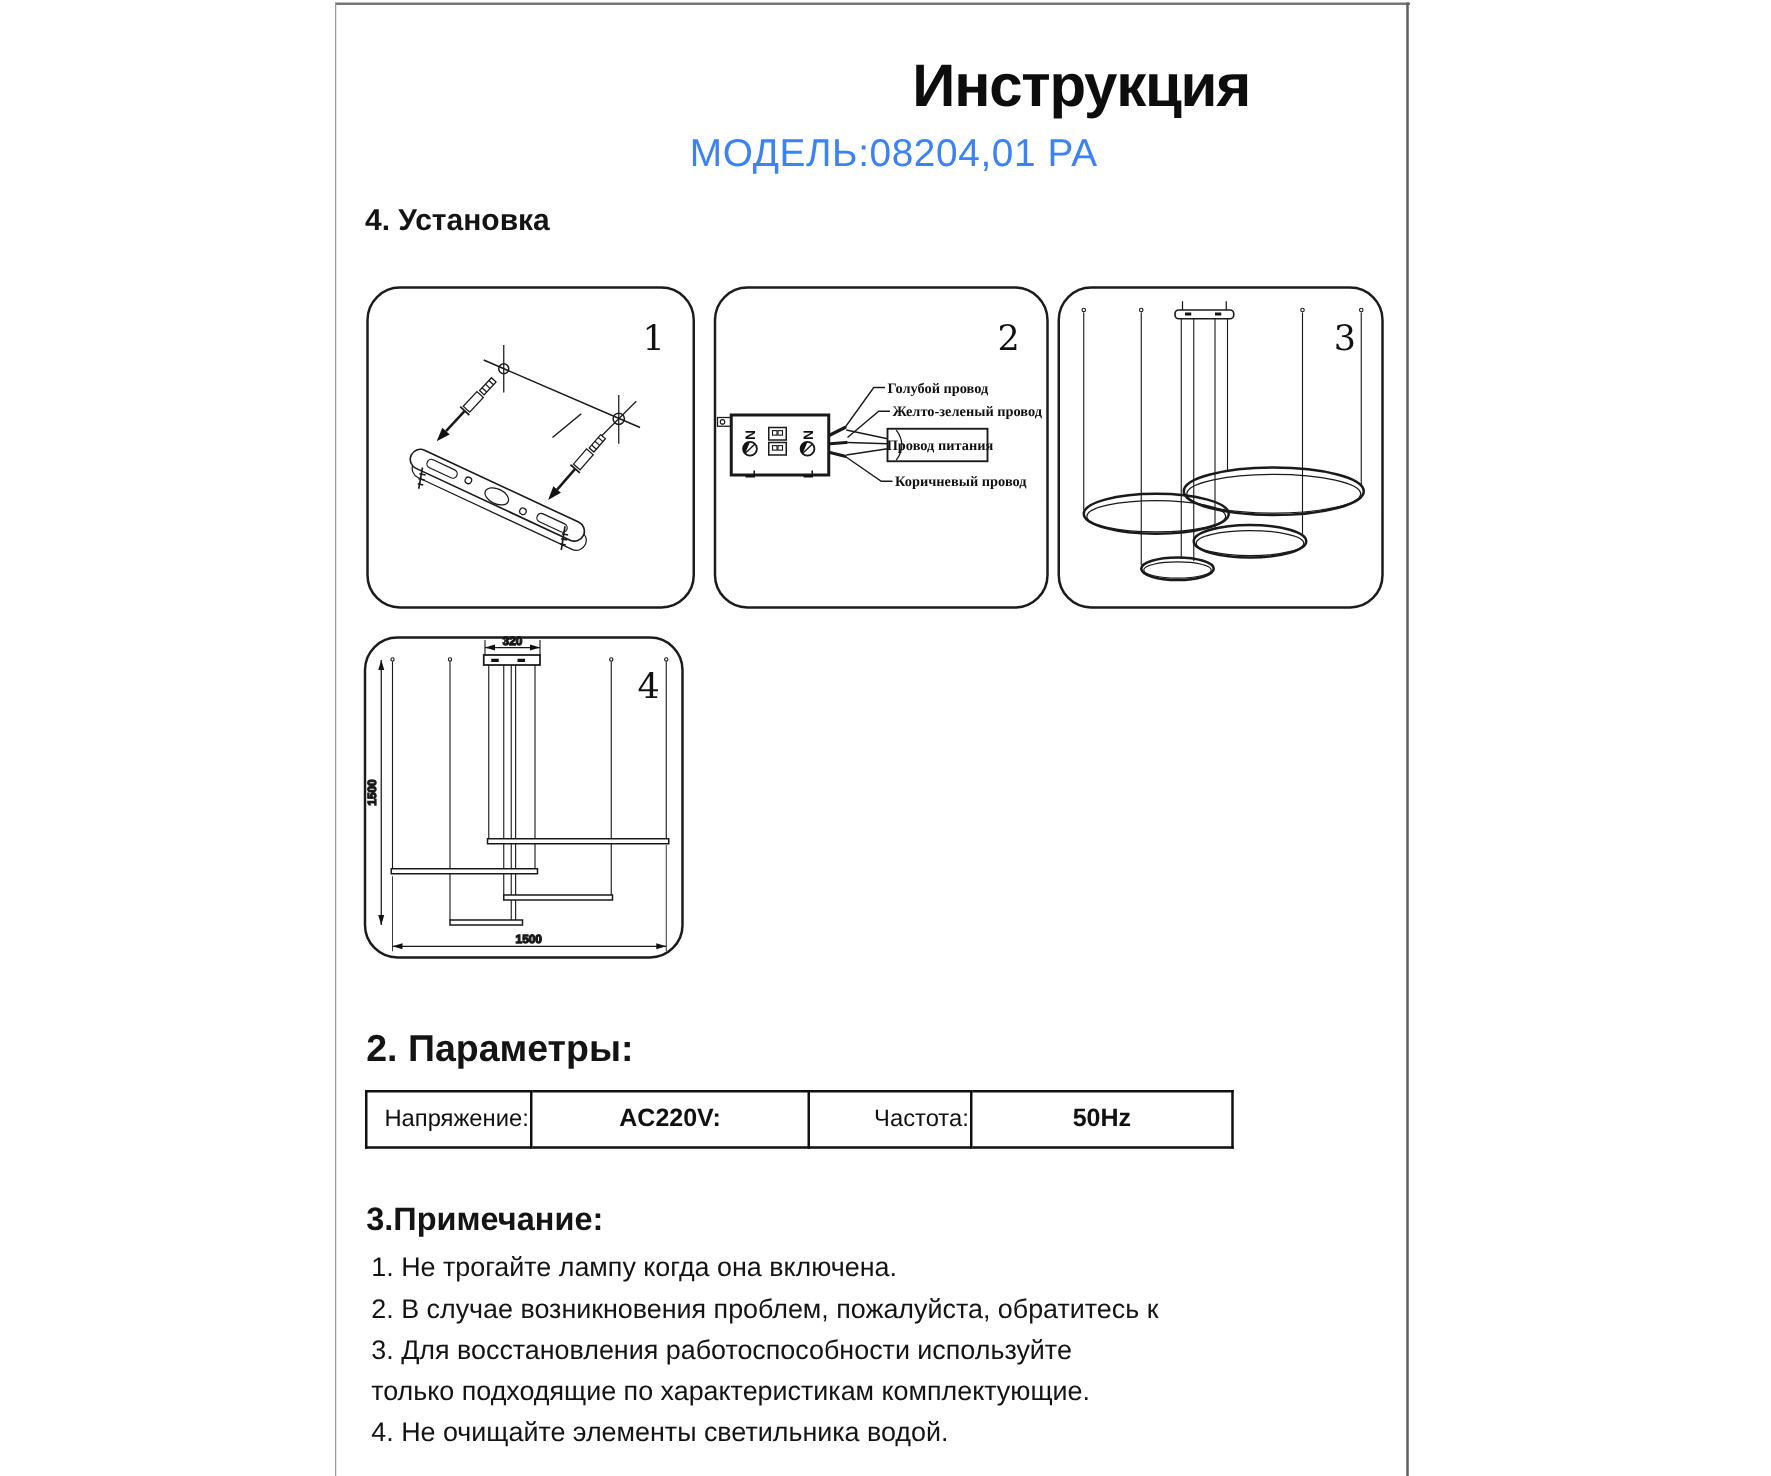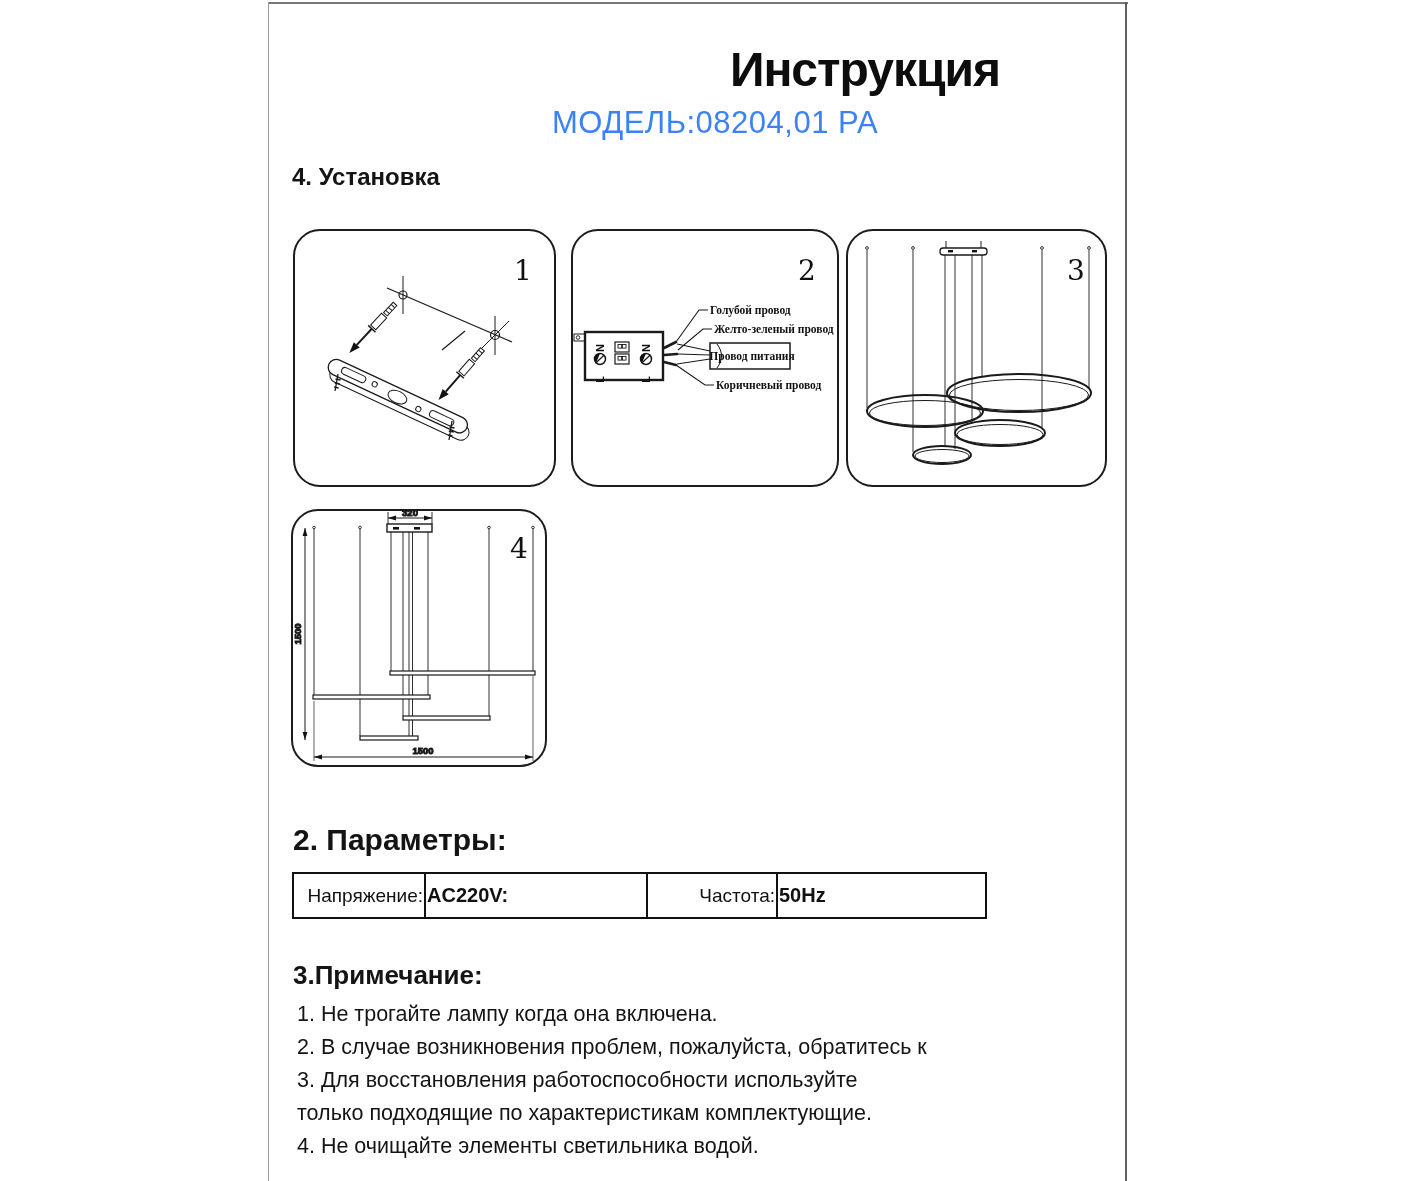--- a/index.html
+++ b/index.html
@@ -22,21 +22,21 @@
   .dimtxt{font-family:"Liberation Sans",sans-serif;font-weight:bold;font-size:9.5px;}
   .termtxt{font-family:"Liberation Sans",sans-serif;font-weight:bold;font-size:11px;}
   #param-table{
     position:absolute;left:292px;top:872px;width:693px;border-collapse:collapse;
     table-layout:fixed;
   }
   #param-table td{
     border:2px solid #111;height:41px;font-size:19px;vertical-align:middle;
   }
   #param-table td.lbl{padding-left:8px;text-align:right;font-weight:normal;}
-  #param-table td.val{text-align:left;font-weight:bold;font-size:20px;}
+  #param-table td.val{text-align:center;font-weight:bold;font-size:20px;}
   #notes-list{position:absolute;left:297px;top:998px;width:640px;font-size:21.5px;line-height:33px;color:#141414;}
   .note-line{white-space:nowrap;}
 </style>
 </head>
 <body>
 
 <div id="stage">
 
   <div class="edge" style="left:268px;top:2px;width:860px;height:2px;"></div>
   <div class="edge" style="left:268px;top:2px;width:1px;height:1179px;background:#9a9a9a;"></div>

